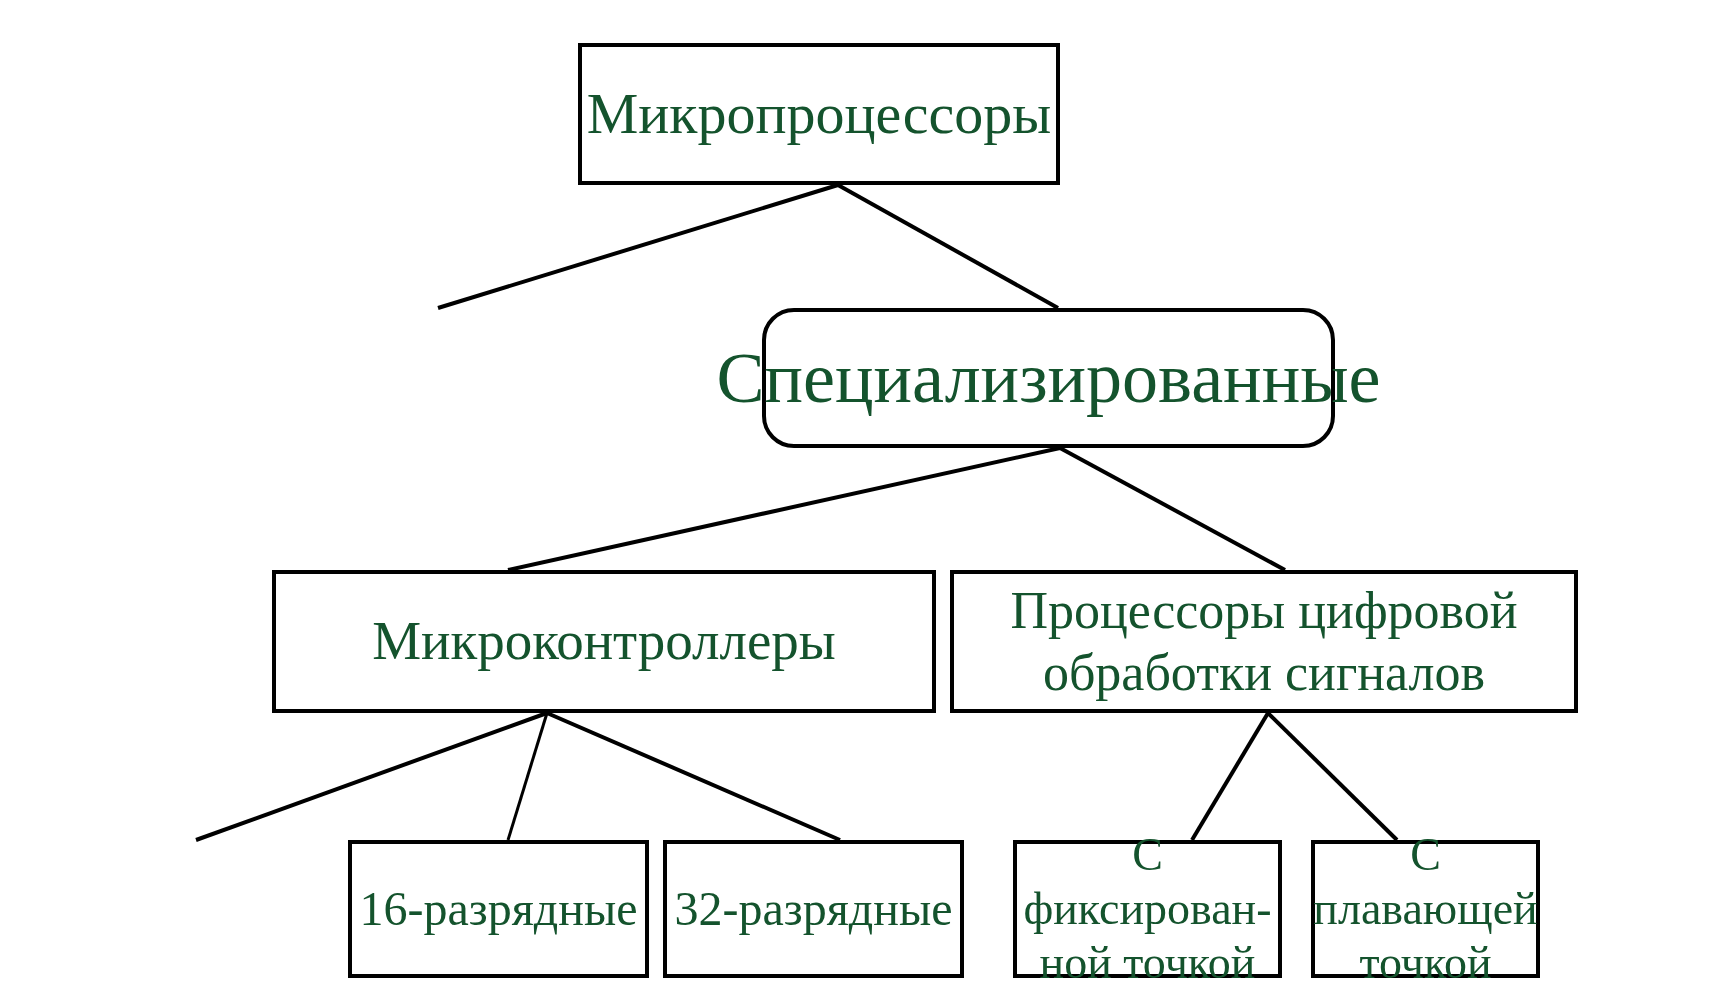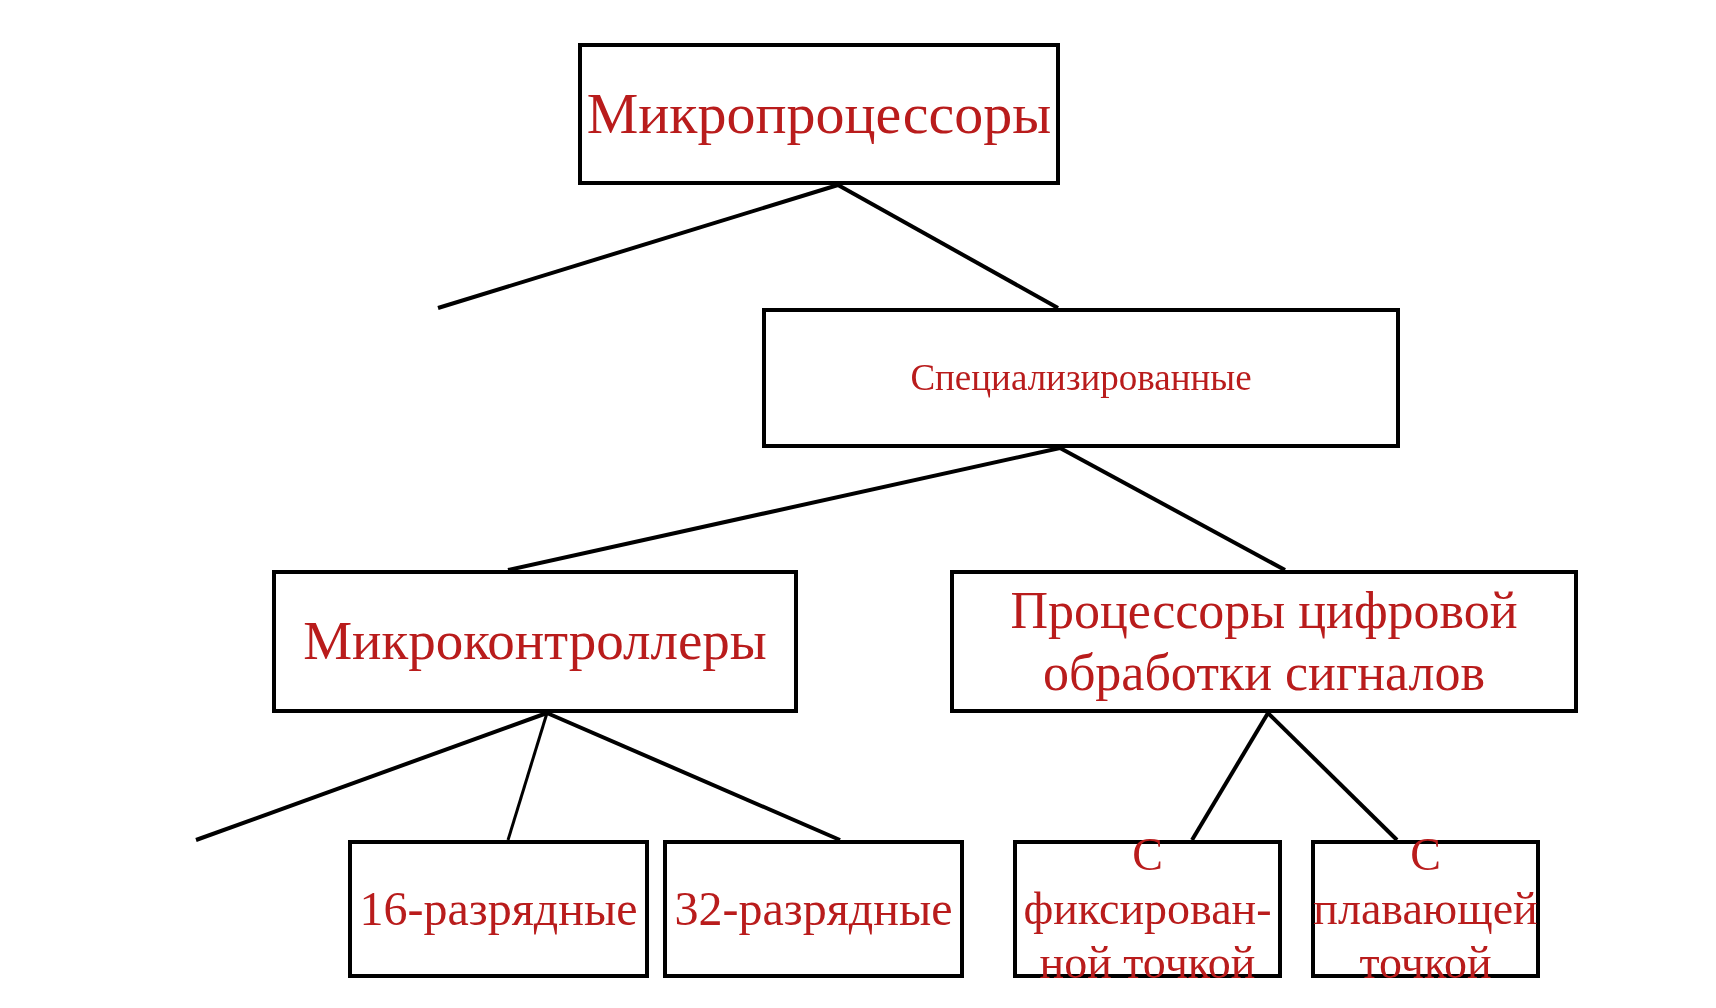--- a/index.html
+++ b/index.html
@@ -8,21 +8,21 @@
     padding: 0;
     background: #ffffff;
   }
   #canvas {
     position: relative;
     width: 1716px;
     height: 1008px;
     background: #ffffff;
     overflow: hidden;
     font-family: "Liberation Serif", "DejaVu Serif", serif;
-    color: #b91c1c;
+    color: #14532d;
   }
   #edges {
     position: absolute;
     left: 0;
     top: 0;
     width: 1716px;
     height: 1008px;
     pointer-events: none;
   }
   .node {
@@ -39,23 +39,23 @@
   }
   .node .label {
     display: block;
     white-space: pre-line;
     padding: 0 6px;
   }
   
   .n-root      { left: 578px;  top: 43px;  width: 482px; height: 142px; font-size: 58px; }
   
   .n-general   { left: 144px;  top: 308px; width: 568px; height: 140px; font-size: 55px; }
-  .n-special   { left: 762px;  top: 308px; width: 638px; height: 140px; font-size: 37px; }
+  .n-special   { left: 762px;  top: 308px; width: 573px; height: 140px; font-size: 72px; border-radius: 32px; }
   
-  .n-mcu       { left: 272px;  top: 570px; width: 526px; height: 143px; font-size: 55px; }
+  .n-mcu       { left: 272px;  top: 570px; width: 664px; height: 143px; font-size: 55px; }
   .n-dsp       { left: 950px;  top: 570px; width: 628px; height: 143px; font-size: 52px; }
   
   .n-b8        { left: 32px;   top: 840px; width: 301px; height: 138px; font-size: 48px; }
   .n-b16       { left: 348px;  top: 840px; width: 301px; height: 138px; font-size: 48px; }
   .n-b32       { left: 663px;  top: 840px; width: 301px; height: 138px; font-size: 48px; }
   .n-fixed     { left: 1013px; top: 840px; width: 269px; height: 138px; font-size: 46px; }
   .n-float     { left: 1275px; top: 840px; width: 229px; height: 138px; font-size: 46px; margin-left: 36px; }
 </style>
 </head>
 <body>

